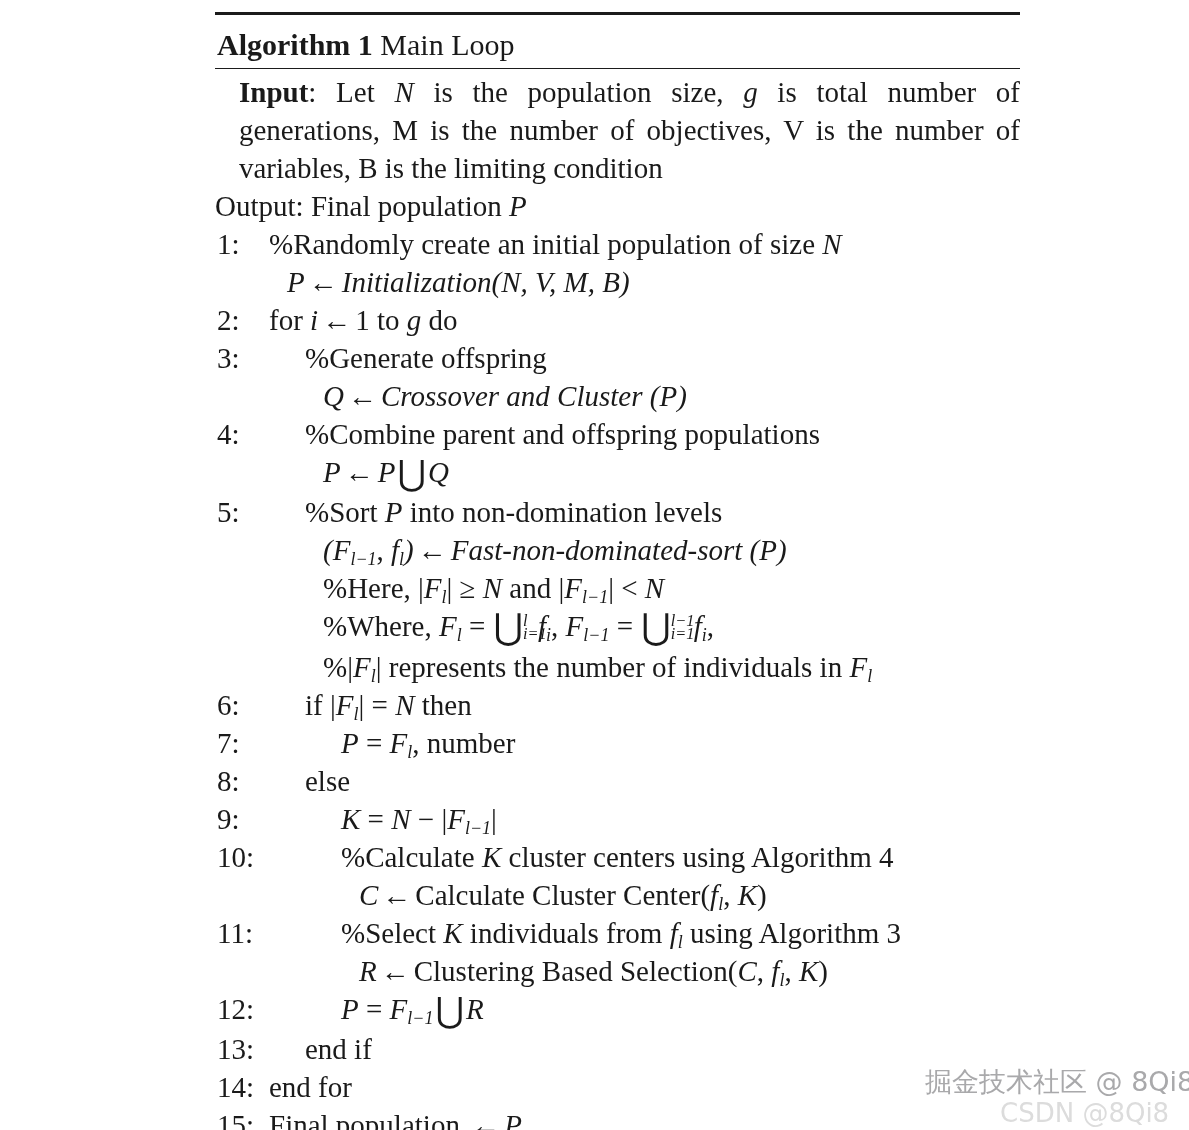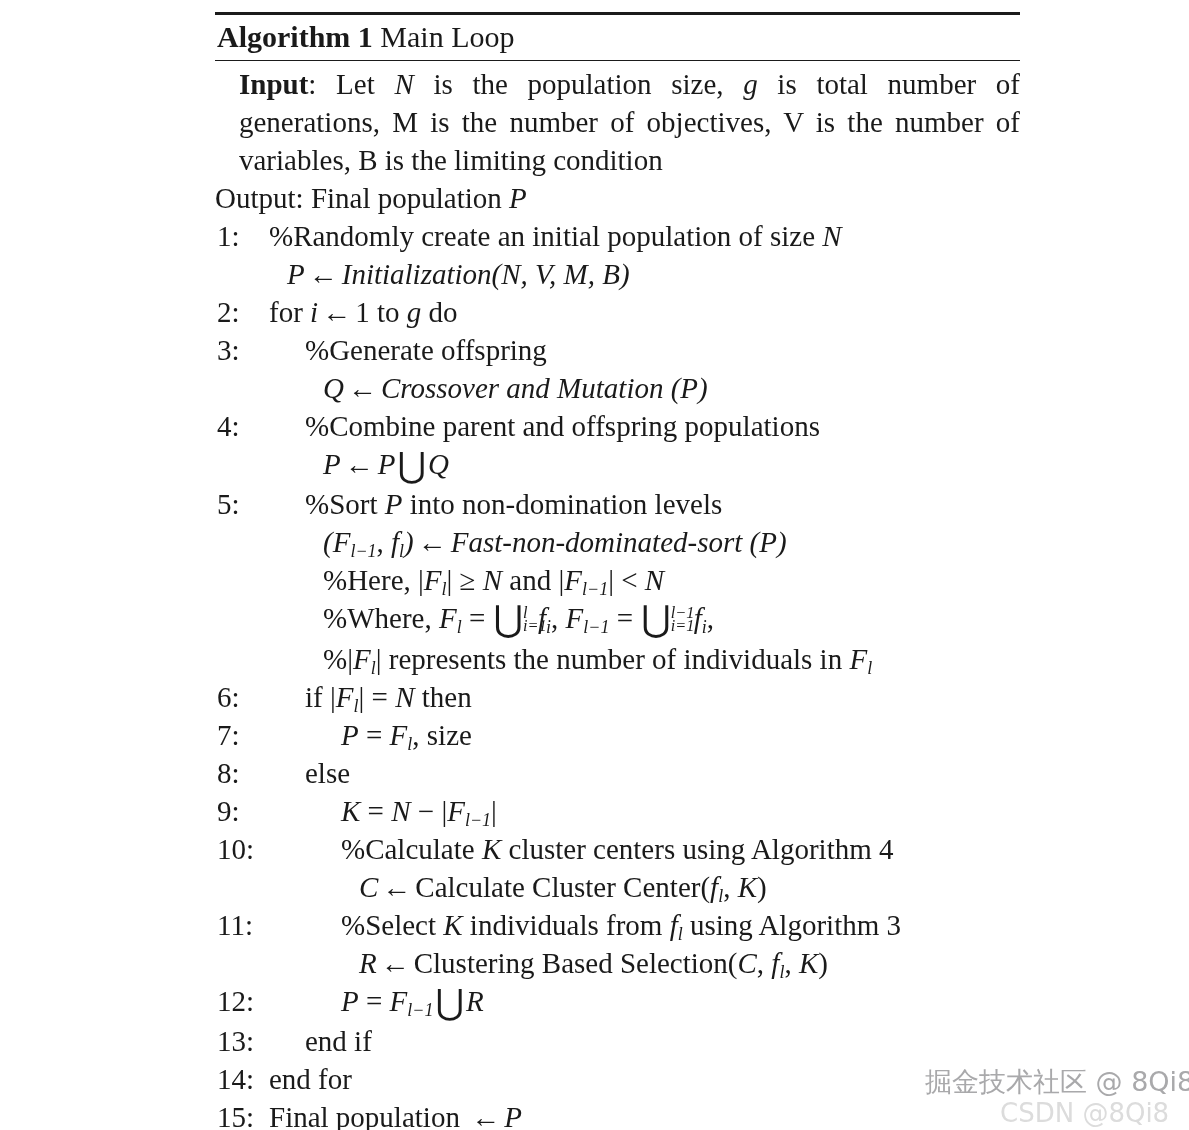--- a/index.html
+++ b/index.html
@@ -32,20 +32,21 @@
     height: 0;
     border-top: 1.6px solid #1b1b1b;
     width: 100%;
   }
 
   .algo-title {
     font-size: 30px;
     line-height: 40px;
     padding: 2px 0 3px 2px;
     white-space: nowrap;
+    margin-top: 8px;
   }
   .algo-title .b { font-weight: bold; }
 
   .body-block {
     padding-top: 4px;
   }
 
   
   .para {
     font-size: 29px;
@@ -187,21 +188,21 @@
         <span class="txt ind0"><span class="b">for</span> <span class="it">i</span><span class="arrow">←</span><span>1 to</span> <span class="it">g</span> <span class="b">do</span></span>
       </div>
 
     <div class="line">
         <span class="num">3:</span>
         <span class="txt ind1">%Generate offspring</span>
       </div>
 
     <div class="line cont">
         <span class="num"></span>
-        <span class="txt indc1"><span class="it">Q</span><span class="arrow">←</span><span class="it">Crossover and Mutation</span> <span class="it">(P)</span></span>
+        <span class="txt indc1"><span class="it">Q</span><span class="arrow">←</span><span class="it">Crossover and Cluster</span> <span class="it">(P)</span></span>
       </div>
 
     <div class="line">
         <span class="num">4:</span>
         <span class="txt ind1">%Combine parent and offspring populations</span>
       </div>
 
     <div class="line cont">
         <span class="num"></span>
         <span class="txt indc1"><span class="it">P</span><span class="arrow">←</span><span class="it">P</span><span class="uni-plain">⋃</span><span class="it">Q</span></span>
@@ -232,21 +233,21 @@
         <span class="txt indc1"><span>%|</span><span class="it">F</span><sub>l</sub><span>| represents the number of individuals in </span><span class="it">F</span><sub>l</sub></span>
       </div>
 
     <div class="line">
         <span class="num">6:</span>
         <span class="txt ind1"><span class="b">if</span> <span class="b">|</span><span class="it">F</span><sub>l</sub><span class="b">|</span><span> = </span><span class="it">N</span> <span class="b">then</span></span>
       </div>
 
     <div class="line">
         <span class="num">7:</span>
-        <span class="txt ind2"><span class="it">P</span><span> = </span><span class="it">F</span><sub>l</sub><span>,</span> <span class="b">size</span></span>
+        <span class="txt ind2"><span class="it">P</span><span> = </span><span class="it">F</span><sub>l</sub><span>,</span> <span class="b">number</span></span>
       </div>
 
     <div class="line">
         <span class="num">8:</span>
         <span class="txt ind1 b">else</span>
       </div>
 
     <div class="line">
         <span class="num">9:</span>
         <span class="txt ind2"><span class="it">K</span><span> = </span><span class="it">N</span><span> − </span><span>|</span><span class="it">F</span><sub>l−1</sub><span>|</span></span>

